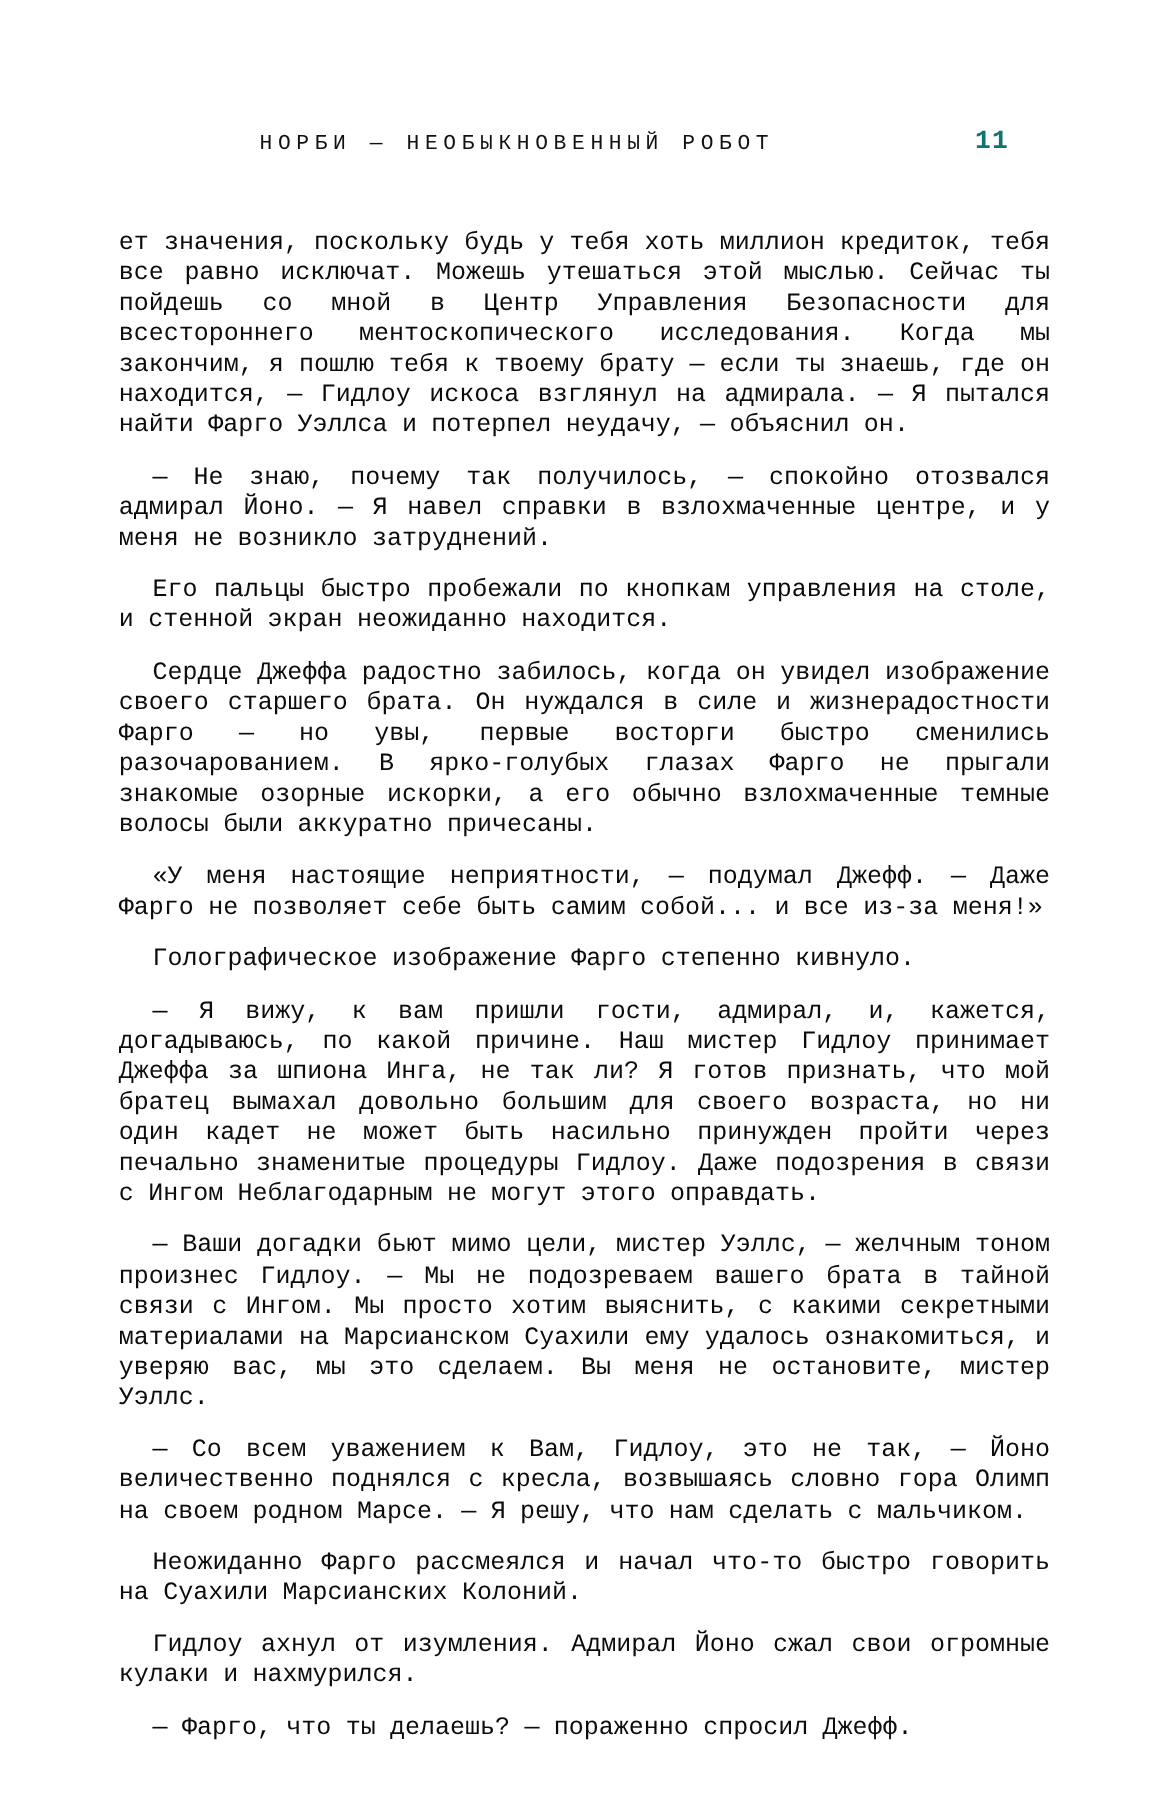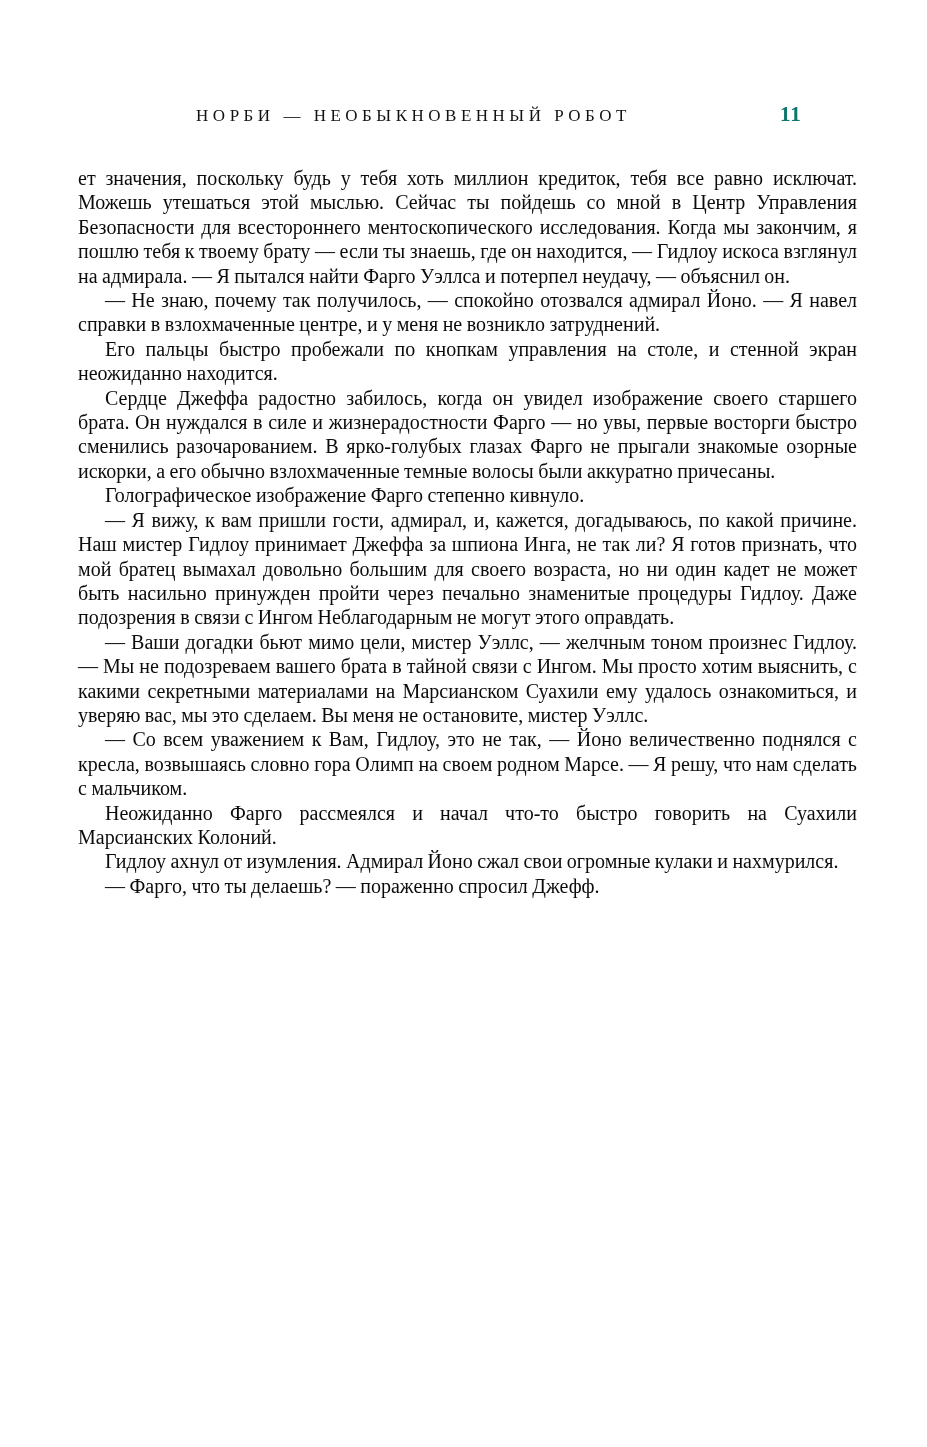--- a/index.html
+++ b/index.html
@@ -6,21 +6,21 @@
       margin: 0;
       padding: 0;
       background: #ffffff;
     }
     .page {
       position: relative;
       width: 927px;
       height: 1447px;
       background: #ffffff;
       color: #0b0b0b;
-      font-family: Liberation Serif, serif;
+      font-family: Liberation Mono, monospace;
       overflow: hidden;
     }
     .running-head {
       position: absolute;
       top: 0;
       left: 78px;
       width: 779px;
       height: 140px;
     }
     .head-title {
@@ -50,21 +50,21 @@
       width: 779px;
       font-size: 20px;
       line-height: 24.4px;
       text-align: justify;
       hyphens: auto;
       -webkit-hyphens: auto;
       word-spacing: -0.5px;
       color: #0b0b0b;
     }
     .para {
-      margin: 0;
+      margin: 17px;
       padding: 0;
       text-indent: 27px;
     }
     .para.continuation {
       text-indent: 0;
     }
   </style>
 </head>
 <body>
 
@@ -73,20 +73,21 @@
   <div class="running-head">
     <div class="head-title">НОРБИ — НЕОБЫКНОВЕННЫЙ РОБОТ</div>
     <div class="page-number">11</div>
   </div>
 
   <div class="text-block">
     <p class="para continuation">ет значения, поскольку будь у тебя хоть миллион кредиток, тебя все равно исключат. Можешь утешаться этой мыслью. Сейчас ты пойдешь со мной в Центр Управления Безопасности для всестороннего ментоскопического исследования. Когда мы закончим, я пошлю тебя к твоему брату — если ты знаешь, где он находится, — Гидлоу искоса взглянул на адмирала. — Я пытался найти Фарго Уэллса и потерпел неудачу, — объяснил он.</p>
     <p class="para">— Не знаю, почему так получилось, — спокойно отозвался адмирал Йоно. — Я навел справки в взлохмаченные центре, и у меня не возникло затруднений.</p>
     <p class="para">Его пальцы быстро пробежали по кнопкам управления на столе, и стенной экран неожиданно находится.</p>
     <p class="para">Сердце Джеффа радостно забилось, когда он увидел изображение своего старшего брата. Он нуждался в силе и жизнерадостности Фарго — но увы, первые восторги быстро сменились разочарованием. В ярко-голубых глазах Фарго не прыгали знакомые озорные искорки, а его обычно взлохмаченные темные волосы были аккуратно причесаны.</p>
+    <p class="para">«У меня настоящие неприятности, — подумал Джефф. — Даже Фарго не позволяет себе быть самим собой... и все из-за меня!»</p>
     <p class="para">Голографическое изображение Фарго степенно кивнуло.</p>
     <p class="para">— Я вижу, к вам пришли гости, адмирал, и, кажется, догадываюсь, по какой причине. Наш мистер Гидлоу принимает Джеффа за шпиона Инга, не так ли? Я готов признать, что мой братец вымахал довольно большим для своего возраста, но ни один кадет не может быть насильно принужден пройти через печально знаменитые процедуры Гидлоу. Даже подозрения в связи с Ингом Неблагодарным не могут этого оправдать.</p>
     <p class="para">— Ваши догадки бьют мимо цели, мистер Уэллс, — желчным тоном произнес Гидлоу. — Мы не подозреваем вашего брата в тайной связи с Ингом. Мы просто хотим выяснить, с какими секретными материалами на Марсианском Суахили ему удалось ознакомиться, и уверяю вас, мы это сделаем. Вы меня не остановите, мистер Уэллс.</p>
     <p class="para">— Со всем уважением к Вам, Гидлоу, это не так, — Йоно величественно поднялся с кресла, возвышаясь словно гора Олимп на своем родном Марсе. — Я решу, что нам сделать с мальчиком.</p>
     <p class="para">Неожиданно Фарго рассмеялся и начал что-то быстро говорить на Суахили Марсианских Колоний.</p>
     <p class="para">Гидлоу ахнул от изумления. Адмирал Йоно сжал свои огромные кулаки и нахмурился.</p>
     <p class="para">— Фарго, что ты делаешь? — пораженно спросил Джефф.</p>
   </div>
 
 </div>

